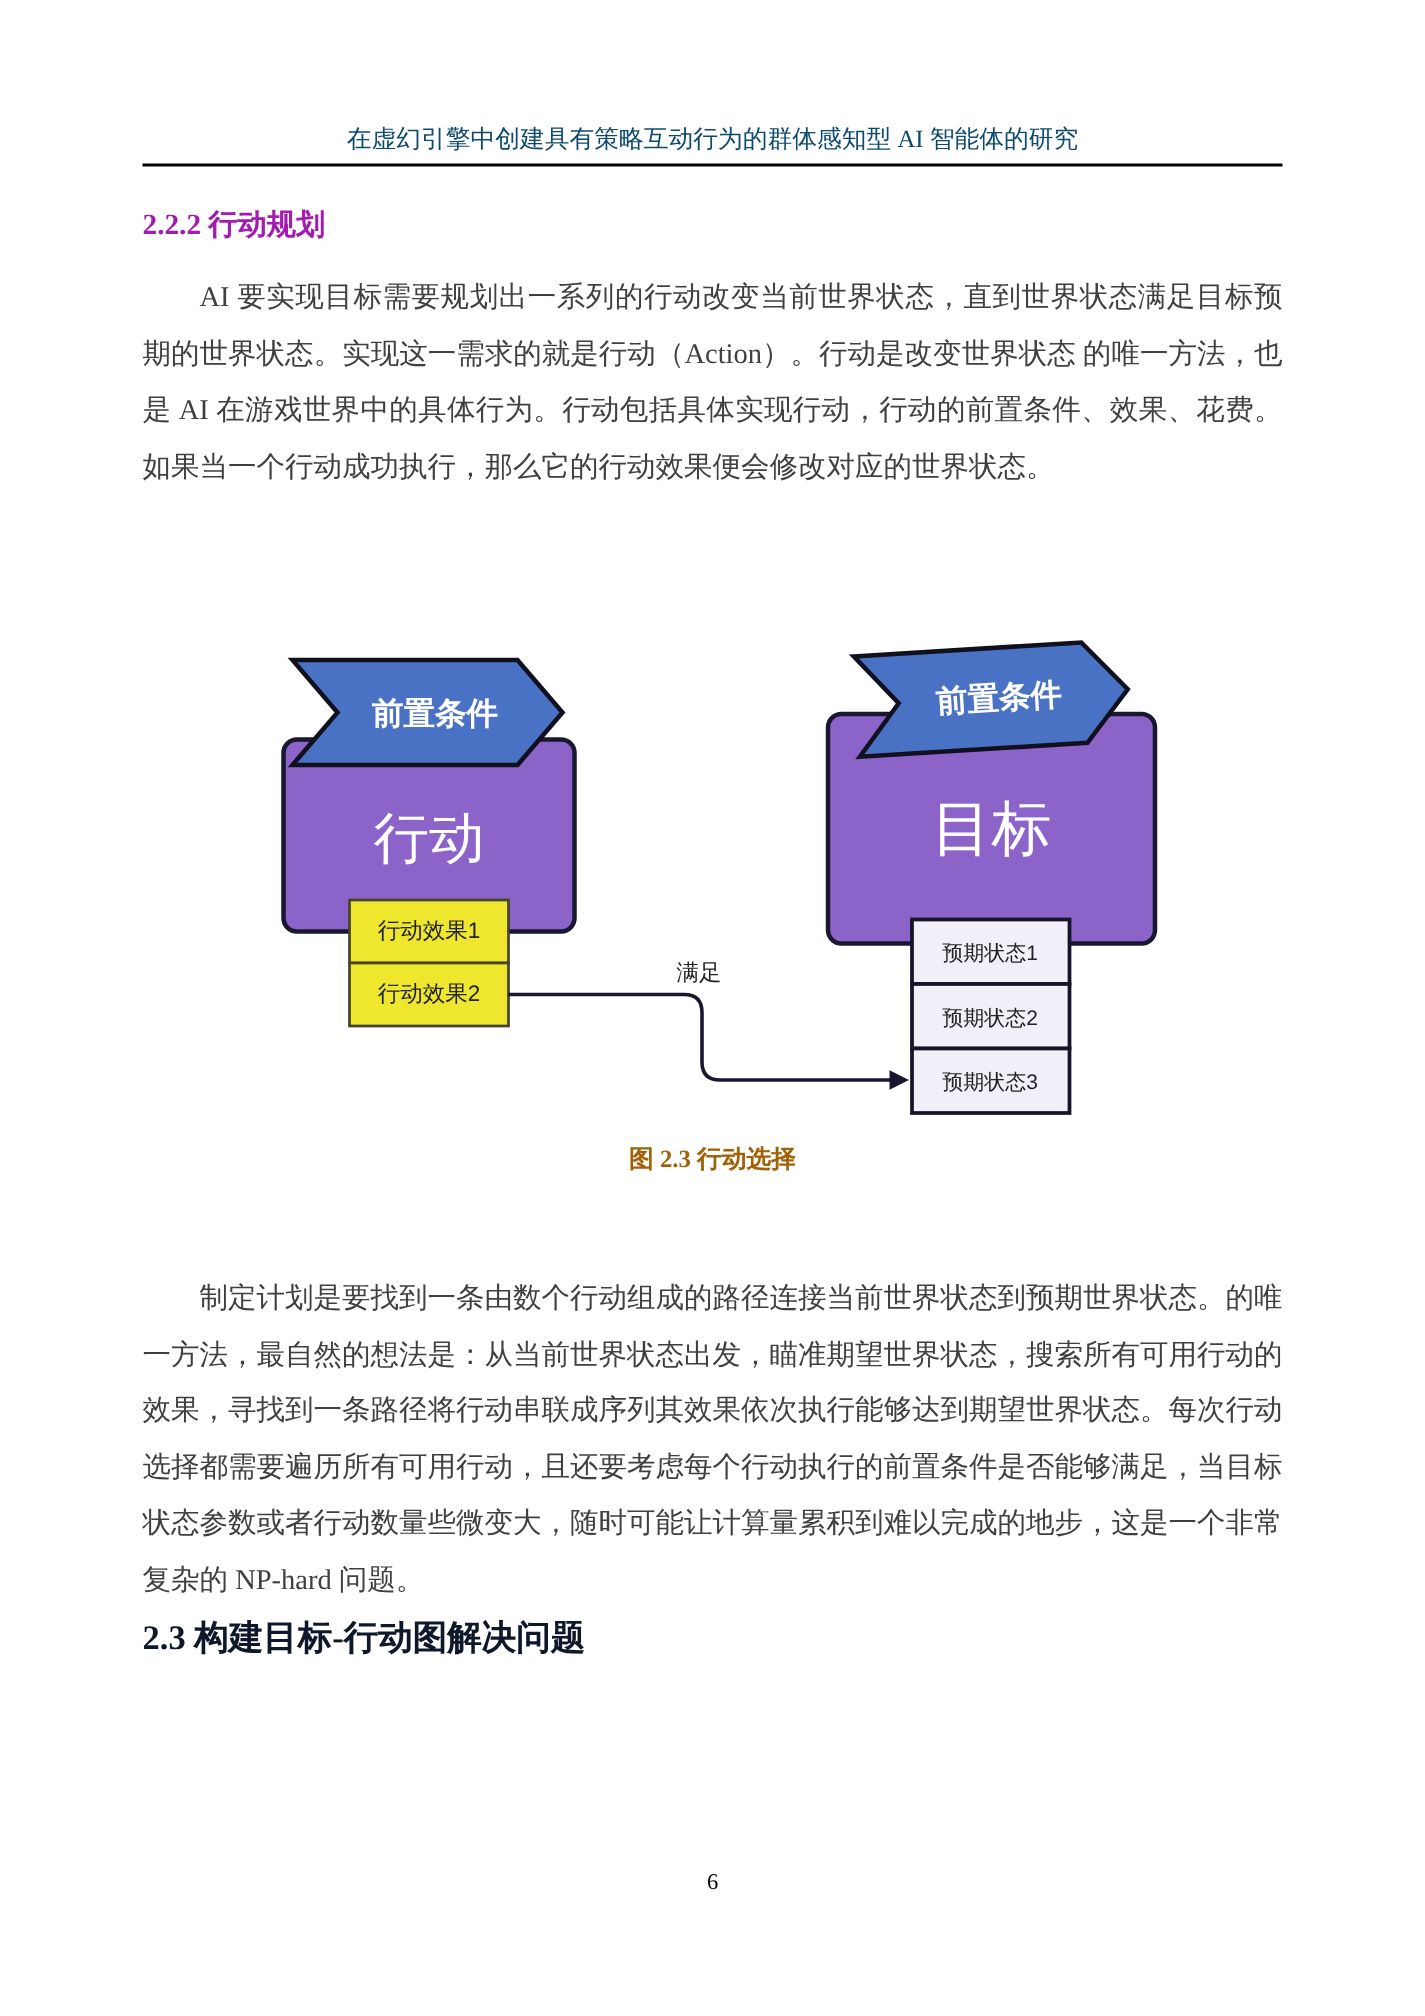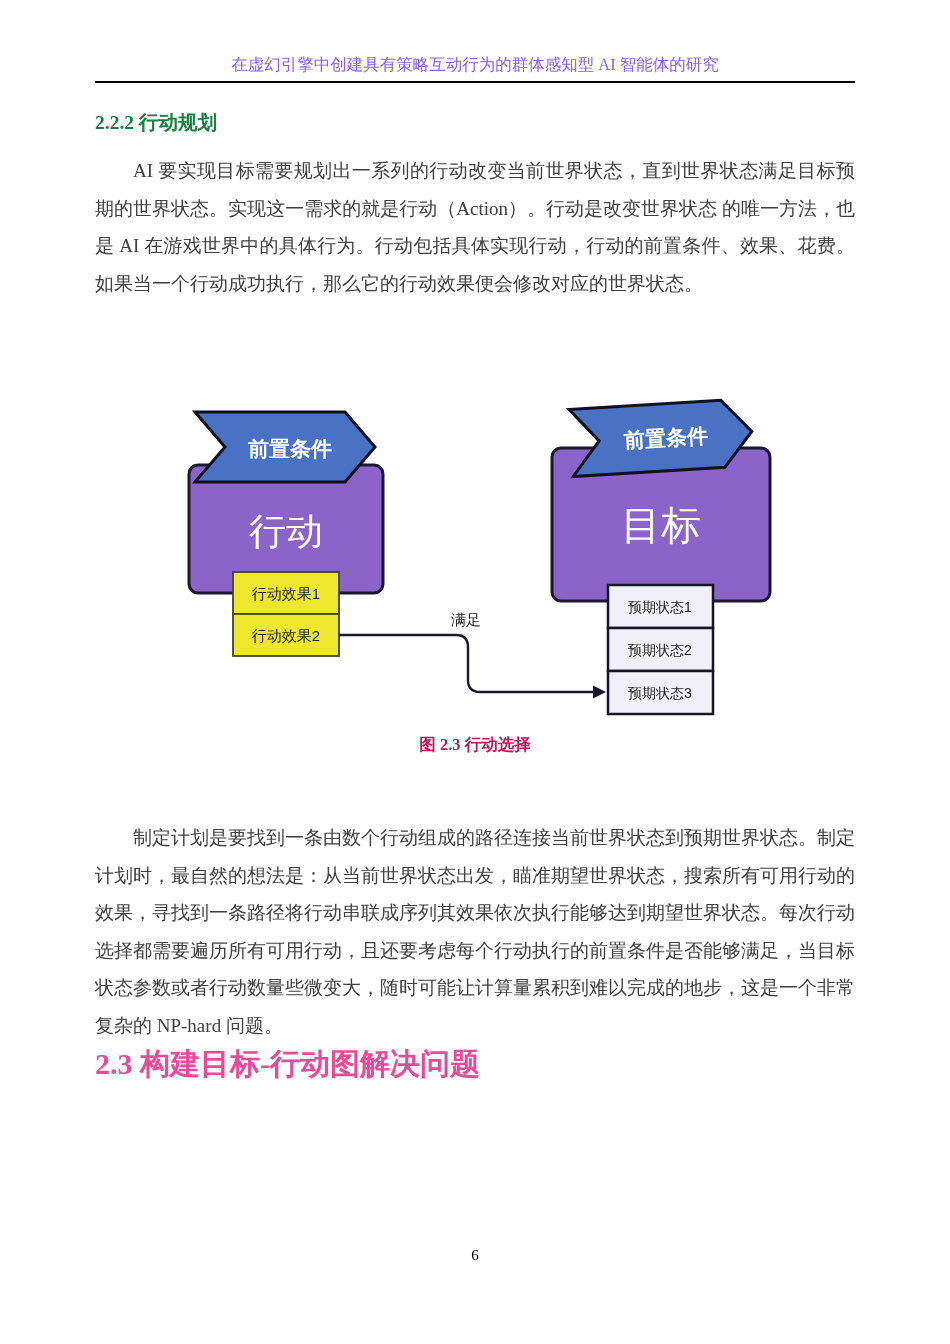--- a/index.html
+++ b/index.html
@@ -10,38 +10,38 @@
     height: 1344px;
     margin: 0 auto;
     background: #ffffff;
     font-family: "Liberation Serif", "DejaVu Serif", serif;
     color: #1a1a1a;
     overflow: hidden;
   }
   .content { padding: 0 95px; }
 
   .page-header {
-    padding-top: 54px;
+    padding-top: 82px;
     text-align: center;
     font-size: 16.5px;
     line-height: 22px;
-    color: #8b5cf6;
+    color: #0c4a6e;
   }
   .header-rule {
     margin-top: 5px;
     border: none;
     border-bottom: 2.2px solid #000;
     height: 0;
   }
 
   .h-sub {
     margin-top: 26px;
     font-size: 19.5px;
     font-weight: bold;
-    color: #15803d;
+    color: #a21caf;
     line-height: 27px;
     font-family: "Liberation Serif", "DejaVu Serif", serif;
   }
   .body-par {
     margin-top: 16px;
     font-size: 19px;
     line-height: 37.5px;
     text-align: justify;
     text-indent: 2em;
     color: #404040;
@@ -57,29 +57,29 @@
     position: absolute;
     left: 75px;
     top: 0;
   }
   .fig-caption {
     margin-top: 10px;
     text-align: center;
     font-size: 16.5px;
     font-weight: bold;
     line-height: 24px;
-    color: #be185d;
+    color: #a16207;
   }
   .p2 { margin-top: 62px; }
 
   .h-section {
     margin-top: 4px;
-    font-size: 30px;
+    font-size: 23px;
     font-weight: bold;
-    color: #ec4899;
+    color: #0f172a;
     line-height: 32px;
     font-family: "Liberation Serif", "DejaVu Serif", serif;
   }
 
   .page-number {
     position: absolute;
     left: 0;
     right: 0;
     bottom: 80px;
     text-align: center;
@@ -137,21 +137,21 @@
           <rect x="438" y="235" width="105" height="43" stroke="#161528" stroke-width="2.5" fill="#f1f0f8"></rect>
           <rect x="438" y="278" width="105" height="43" stroke="#161528" stroke-width="2.5" fill="#f1f0f8"></rect>
           <text class="diag-label" x="490" y="214" text-anchor="middle" dominant-baseline="central" font-size="14" fill="#222222">预期状态1</text>
           <text class="diag-label" x="490" y="257" text-anchor="middle" dominant-baseline="central" font-size="14" fill="#222222">预期状态2</text>
           <text class="diag-label" x="490" y="300" text-anchor="middle" dominant-baseline="central" font-size="14" fill="#222222">预期状态3</text>
         </svg>
       </div>
       <div class="fig-caption">图 2.3 行动选择</div>
     </div>
 
-    <p class="body-par p2">制定计划是要找到一条由数个行动组成的路径连接当前世界状态到预期世界状态。制定计划时，最自然的想法是：从当前世界状态出发，瞄准期望世界状态，搜索所有可用行动的效果，寻找到一条路径将行动串联成序列其效果依次执行能够达到期望世界状态。每次行动选择都需要遍历所有可用行动，且还要考虑每个行动执行的前置条件是否能够满足，当目标状态参数或者行动数量些微变大，随时可能让计算量累积到难以完成的地步，这是一个非常复杂的 NP-hard 问题。</p>
+    <p class="body-par p2">制定计划是要找到一条由数个行动组成的路径连接当前世界状态到预期世界状态。的唯一方法，最自然的想法是：从当前世界状态出发，瞄准期望世界状态，搜索所有可用行动的效果，寻找到一条路径将行动串联成序列其效果依次执行能够达到期望世界状态。每次行动选择都需要遍历所有可用行动，且还要考虑每个行动执行的前置条件是否能够满足，当目标状态参数或者行动数量些微变大，随时可能让计算量累积到难以完成的地步，这是一个非常复杂的 NP-hard 问题。</p>
 
 
     <div class="h-section">2.3 构建目标-行动图解决问题</div>
 
   </div>
 
   <div class="page-number">6</div>
 </div>
 
 </body></html>

